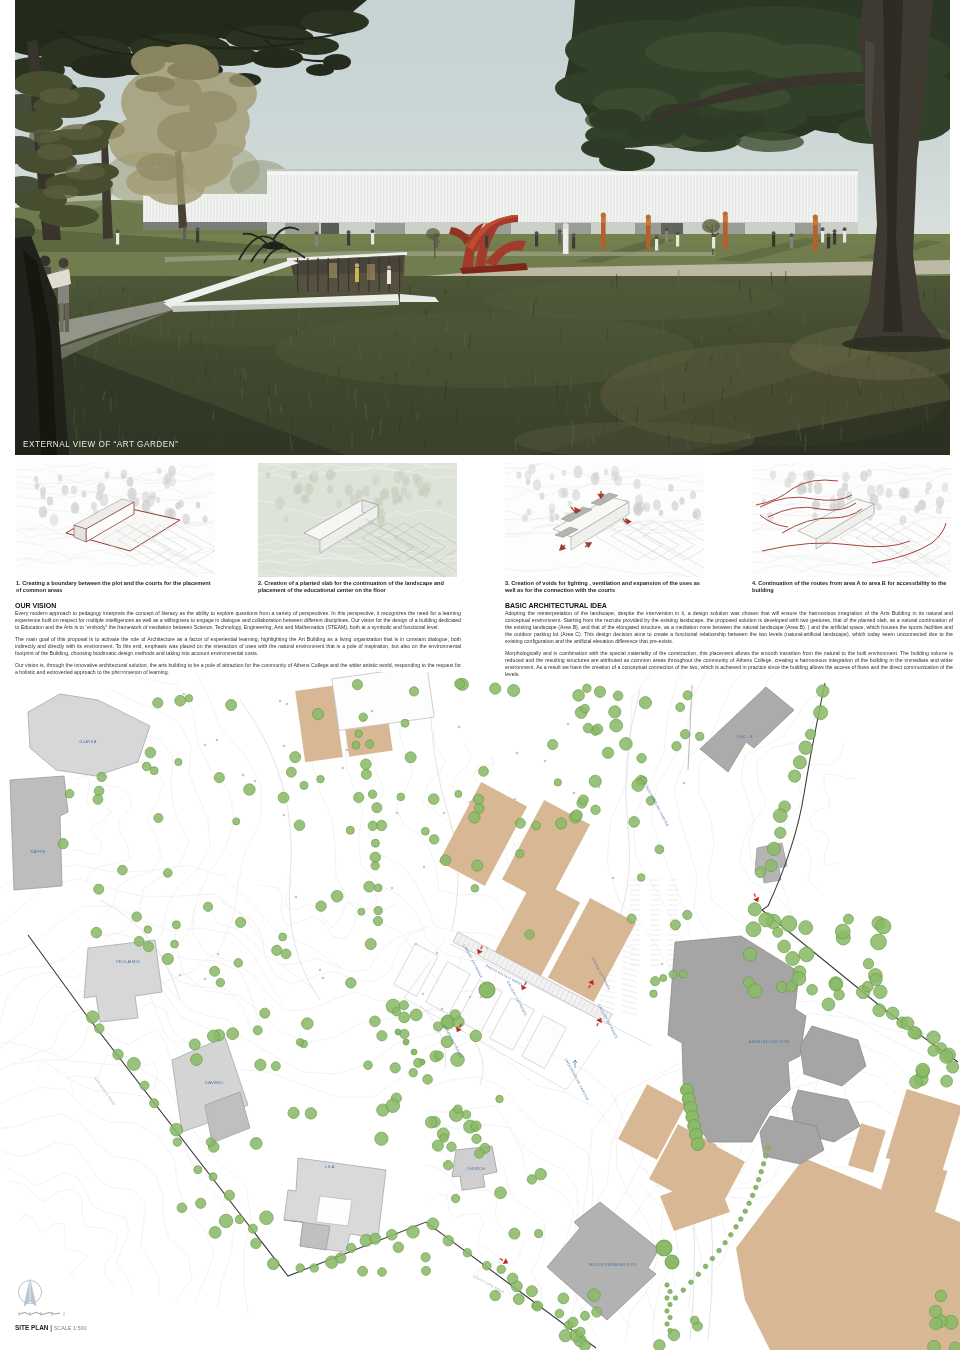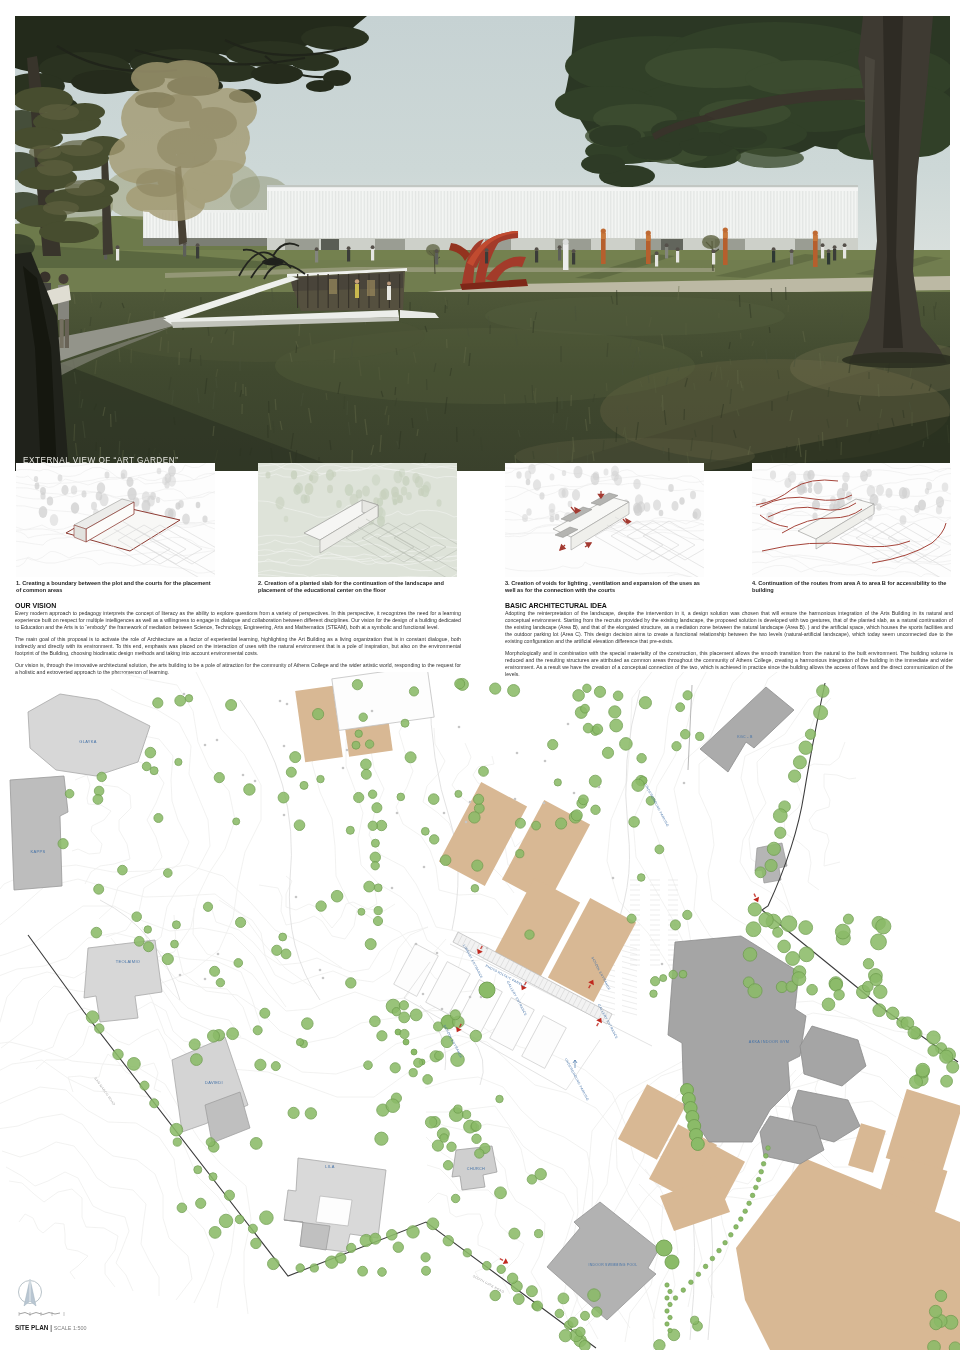--- a/index.html
+++ b/index.html
@@ -1,15 +1,15 @@
 <!DOCTYPE html>
 <html><head><meta charset="utf-8"><style>html,body{margin:0;padding:0;background:#fff;}body{font-family:"Liberation Sans",sans-serif;}#page{position:relative;width:960px;height:1350px;background:#fff;overflow:hidden;}</style></head><body>
 <div id="page">
 
-<div style="position:absolute;left:15px;top:16px">
+<div style="position:absolute;left:15px;top:0">
 <svg width="935" height="455" viewBox="0 0 935 455" style="display:block">
 <defs>
 <linearGradient id="sky" x1="0" y1="0" x2="0" y2="1">
             <stop offset="0" stop-color="#c6d2d3"></stop>
             <stop offset="0.6" stop-color="#cdd8d7"></stop>
             <stop offset="1" stop-color="#dbe1de"></stop>
           </linearGradient>
 <linearGradient id="grassnear" x1="0" y1="0" x2="0" y2="1">
             <stop offset="0" stop-color="#4e5738"></stop>
             <stop offset="0.45" stop-color="#40492f"></stop>

